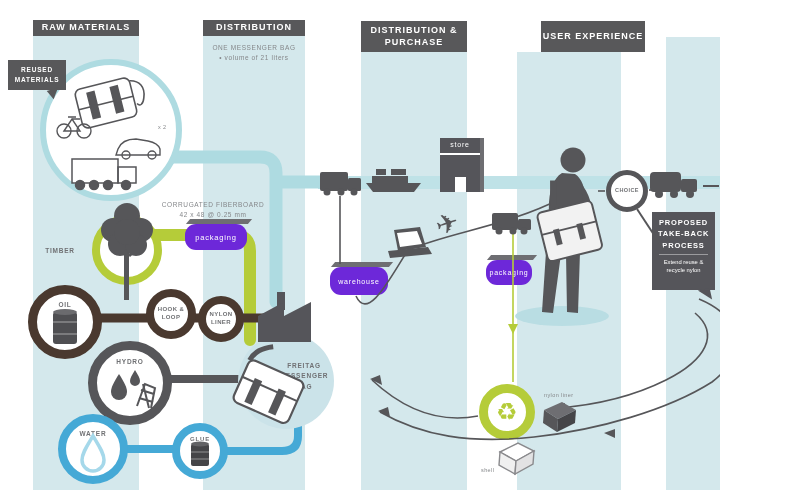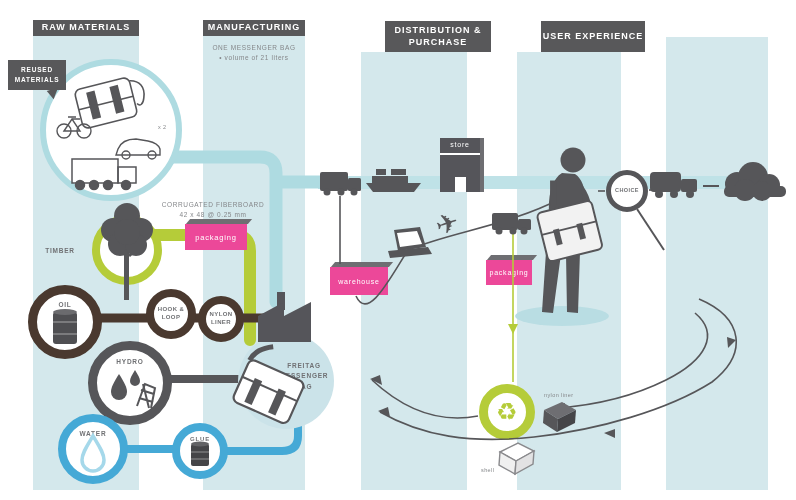--- a/index.html
+++ b/index.html
@@ -1,29 +1,29 @@
 <!DOCTYPE html>
 <html><head>
 <meta charset="utf-8">
 <style>
   html,body{margin:0;padding:0;background:#ffffff;font-family:"Liberation Sans",sans-serif;}
-  #stage{position:relative;width:796px;height:500px;background:#fff;overflow:hidden;}
+  #stage{position:relative;width:720px;height:500px;background:#fff;overflow:hidden;}
   .abs{position:absolute;}
   .lane{position:absolute;background:#d4e8ec;}
   .hdr{position:absolute;background:#58585a;color:#fff;font-weight:bold;font-size:9px;
        letter-spacing:1px;display:flex;align-items:center;justify-content:center;
        text-align:center;line-height:1.25;}
   .note{position:absolute;color:#85878a;font-size:6.5px;letter-spacing:.6px;text-align:center;line-height:1.5;}
   .circ{position:absolute;border-radius:50%;background:#fff;box-sizing:border-box;}
   .circ-label{position:absolute;width:100%;text-align:center;color:#707174;
       font-weight:bold;font-size:6.5px;letter-spacing:.8px;}
   .circ-text{position:absolute;inset:0;display:flex;align-items:center;justify-content:center;
       text-align:center;color:#707174;font-weight:bold;font-size:6px;letter-spacing:.4px;line-height:1.3;padding:3px;}
-  .cube{position:absolute;background:#ec4899;color:#fff;display:flex;align-items:center;
-      justify-content:center;font-size:7.5px;letter-spacing:.8px;}
+  .cube{position:absolute;background:#6d28d9;color:#fff;display:flex;align-items:center;
+      justify-content:center;font-size:7.5px;letter-spacing:.8px;border-radius:11px;}
   .cube::before{content:"";position:absolute;left:3px;right:-3px;top:-5px;height:5px;
       background:#6e6e72;transform:skewX(-40deg);}
   .bubble{position:absolute;background:#58585a;color:#fff;font-size:6.5px;font-weight:bold;
       letter-spacing:.8px;text-align:center;display:flex;align-items:center;justify-content:center;line-height:1.5;}
   .bubble::after{content:"";position:absolute;bottom:-9px;right:6px;border-left:4px solid transparent;
       border-right:8px solid transparent;border-top:10px solid #58585a;transform:rotate(-18deg);}
   .tiny{position:absolute;color:#85878a;font-size:5.5px;letter-spacing:.4px;}
   .takeback{position:absolute;background:#55555a;color:#fff;text-align:center;padding:5px 3px 4px 3px;box-sizing:border-box;}
   .takeback .tb-title{font-size:7.5px;font-weight:bold;letter-spacing:.8px;line-height:1.5;}
   .takeback .tb-div{height:1px;background:#9b9b9e;margin:3px 4px;}
@@ -52,23 +52,23 @@
     <path d="M 95 318 H 268" stroke="#4a392f" stroke-width="9" fill="none"></path>
     <path d="M 170 379 H 248" stroke="#565659" stroke-width="8" fill="none"></path>
     <path d="M 124 449 H 176" stroke="#45a9d6" stroke-width="8" fill="none"></path>
     <path d="M 224 451 H 282 Q 298 451 298 436 V 416" stroke="#45a9d6" stroke-width="8" fill="none" stroke-linecap="round"></path>
   </svg>
 
   <div class="hdr" style="left:33px;top:20px;width:106px;height:16px;">
       <span>RAW MATERIALS</span>
     </div>
   <div class="hdr" style="left:203px;top:20px;width:102px;height:16px;">
-      <span>MANUFACTURING</span>
-    </div>
-  <div class="hdr" style="left:361px;top:21px;width:106px;height:31px;margin-left:24px;">
+      <span>DISTRIBUTION</span>
+    </div>
+  <div class="hdr" style="left:361px;top:21px;width:106px;height:31px;">
       <span>DISTRIBUTION &amp; PURCHASE</span>
     </div>
   <div class="hdr" style="left:517px;top:21px;width:104px;height:31px;margin-left:24px;">
       <span>USER EXPERIENCE</span>
     </div>
 
   <div class="note" style="left:203px;top:43px;width:102px;">
     <div>ONE MESSENGER BAG</div>
     <div>• volume of 21 liters</div>
   </div>
@@ -189,20 +189,25 @@
   </div>
 
   <div class="cube" style="left:486px;top:260px;width:46px;height:25px;font-size:7px;">
       <span>packaging</span>
     </div>
 
   <div class="circ" style="left:606px;top:170px;width:42px;height:42px;border:5px solid #565659;">
     <div class="circ-text" style="font-size:5.5px;">CHOICE</div>
   </div>
 
+  <div class="takeback" style="left:652px;top:212px;width:63px;height:78px;">
+    <div class="tb-title">PROPOSED TAKE-BACK PROCESS</div>
+    <div class="tb-div"></div>
+    <div class="tb-sub">Extend reuse &amp; recycle nylon</div>
+  </div>
 
   <div class="circ" style="left:479px;top:384px;width:56px;height:56px;border:9px solid #b5cc39;">
     <div class="circ-text" style="font-size:24px;color:#b5cc39;font-weight:normal;">♻</div>
   </div>
   <div class="tiny" style="left:544px;top:392px;">nylon liner</div>
   <div class="tiny" style="left:481px;top:467px;">shell</div>
 
   <div class="plane" style="left:436px;top:208px;">✈</div>
 
   <svg width="796" height="500" viewBox="0 0 796 500">

